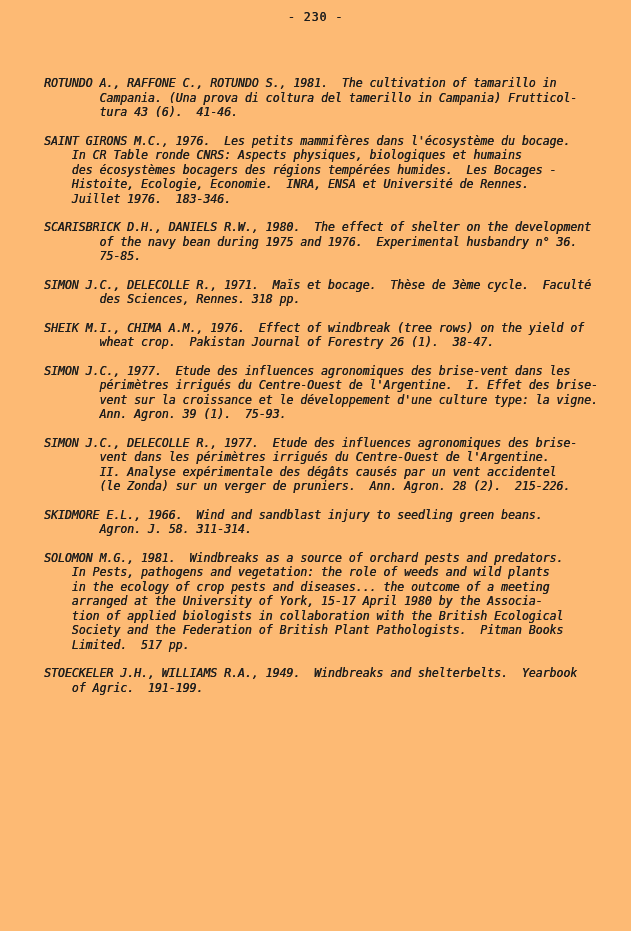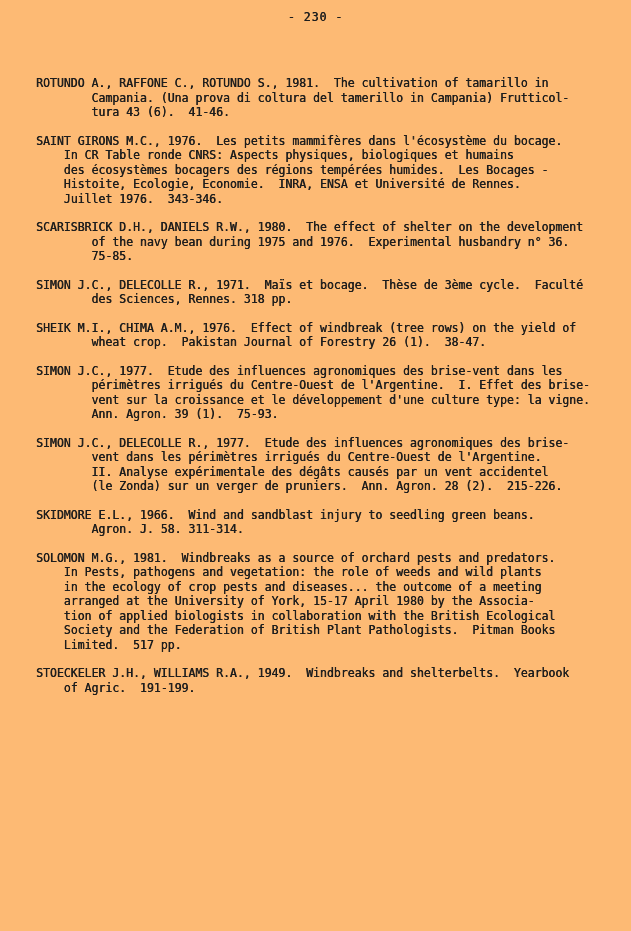--- a/index.html
+++ b/index.html
@@ -31,40 +31,41 @@
     white-space: pre;
   }
   .references {
     position: absolute;
     top: 76px;
     left: 36px;
     right: 14px;
   }
   .entry {
     white-space: pre-wrap;
-    margin: 0 0 14px 0;
+    margin: 0 0 14px 8px;
     text-shadow: 0.4px 0 0 currentColor; 
+    font-style: italic;
   }
 </style>
 </head>
 <body>
 
 <div class="page">
 
   <div class="page-number">- 230 -</div>
 
   <div class="references">
     <div class="entry">ROTUNDO A., RAFFONE C., ROTUNDO S., 1981.  The cultivation of tamarillo in
         Campania. (Una prova di coltura del tamerillo in Campania) Frutticol-
         tura 43 (6).  41-46.</div>
     <div class="entry">SAINT GIRONS M.C., 1976.  Les petits mammifères dans l'écosystème du bocage.
     In CR Table ronde CNRS: Aspects physiques, biologiques et humains
     des écosystèmes bocagers des régions tempérées humides.  Les Bocages -
     Histoite, Ecologie, Economie.  INRA, ENSA et Université de Rennes.
-    Juillet 1976.  343-346.</div>
+    Juillet 1976.  183-346.</div>
     <div class="entry">SCARISBRICK D.H., DANIELS R.W., 1980.  The effect of shelter on the development
         of the navy bean during 1975 and 1976.  Experimental husbandry n° 36.
         75-85.</div>
     <div class="entry">SIMON J.C., DELECOLLE R., 1971.  Maïs et bocage.  Thèse de 3ème cycle.  Faculté
         des Sciences, Rennes. 318 pp.</div>
     <div class="entry">SHEIK M.I., CHIMA A.M., 1976.  Effect of windbreak (tree rows) on the yield of
         wheat crop.  Pakistan Journal of Forestry 26 (1).  38-47.</div>
     <div class="entry">SIMON J.C., 1977.  Etude des influences agronomiques des brise-vent dans les
         périmètres irrigués du Centre-Ouest de l'Argentine.  I. Effet des brise-
         vent sur la croissance et le développement d'une culture type: la vigne.

